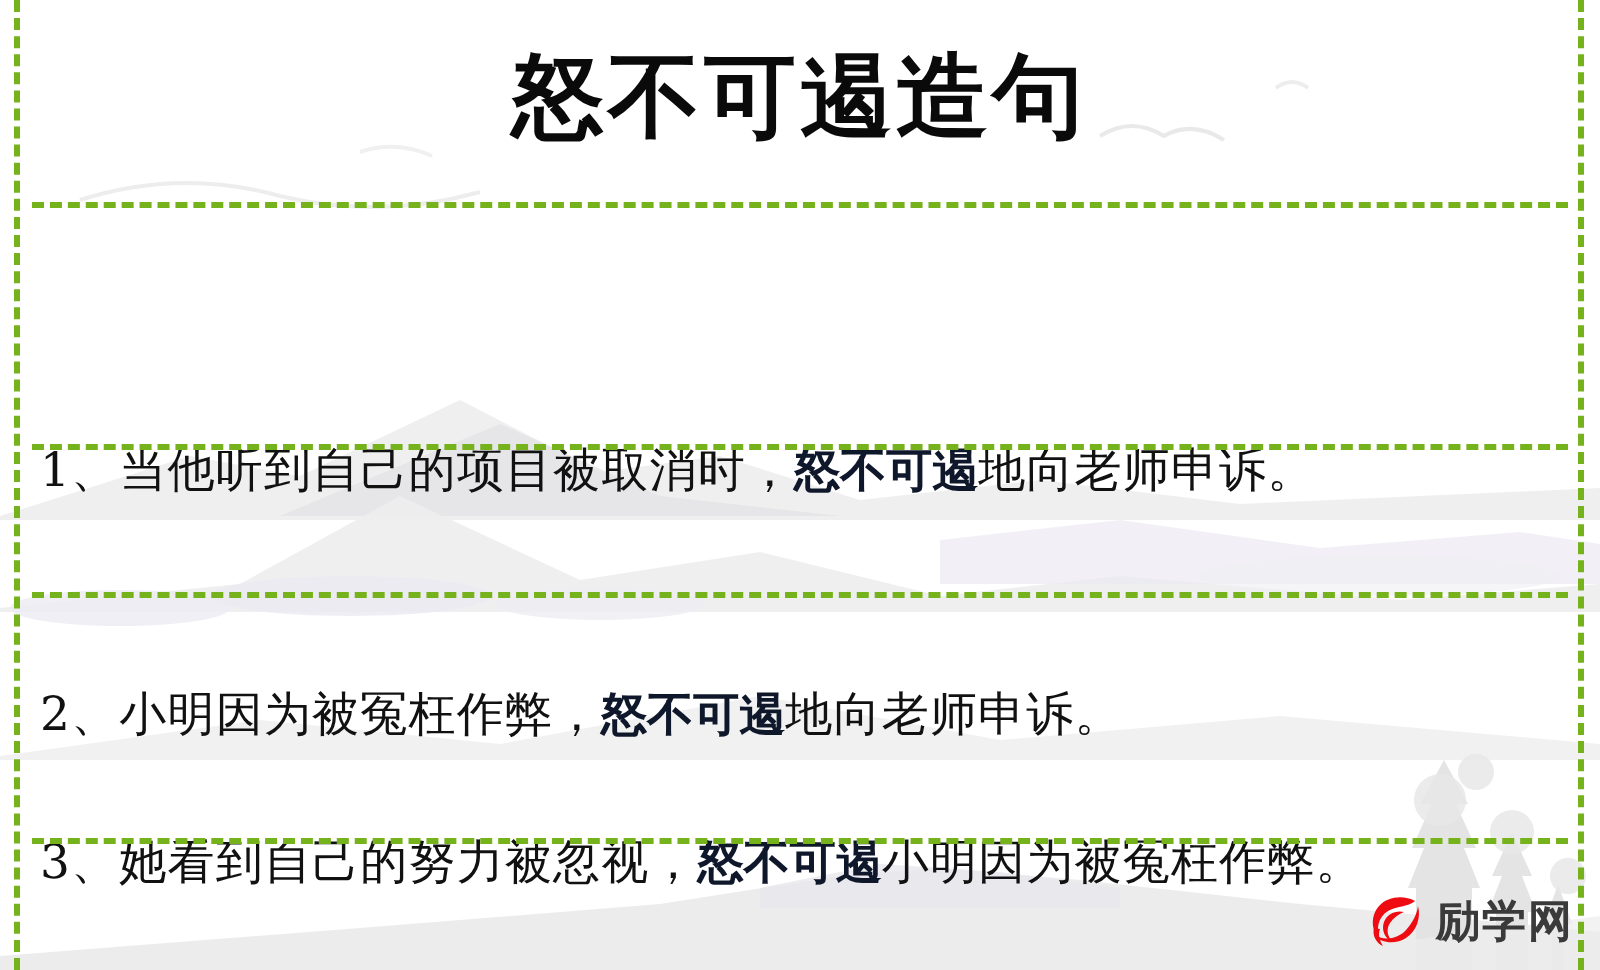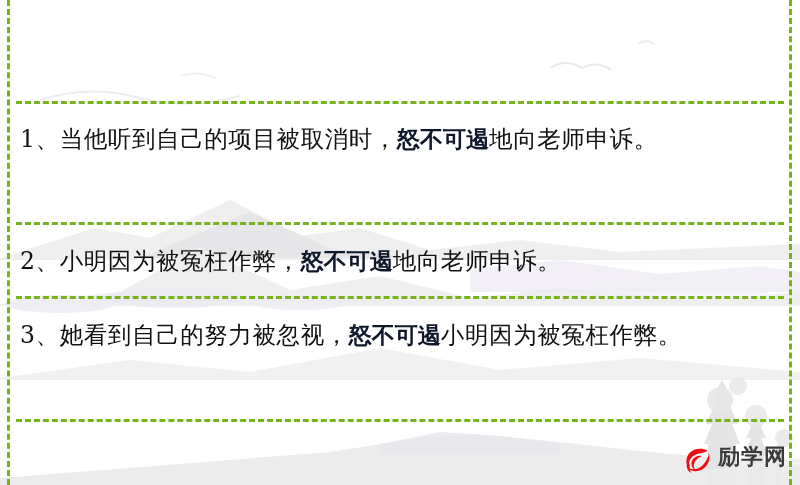--- a/index.html
+++ b/index.html
@@ -111,21 +111,21 @@
     font-size: 23px;
     letter-spacing: 0px;
   }
 
   
   .logo {
     position: absolute;
     right: 13px;
     bottom: 8px;
     display: flex;
-    align-items: flex-start;
+    align-items: center;
     gap: 6px;
     z-index: 5;
   }
   .logo-mark {
     width: 31px;
     height: 31px;
     flex: 0 0 auto;
   }
   .logo-text {
     font-family: "DejaVu Sans", "Liberation Sans", sans-serif;
@@ -211,20 +211,23 @@
   <div class="edge-v edge-left"></div>
   <div class="edge-v edge-right"></div>
 
   <div class="rule rule-1"></div>
   <div class="rule rule-2"></div>
   <div class="rule rule-3"></div>
   <div class="rule rule-4"></div>
 
   <div class="content">
 
+    <div class="title-area">
+      <div class="title">怒不可遏造句</div>
+    </div>
 
     <div class="sentences">
 
       <div class="sentence s1">
         <span>1、</span><span>当他听到自己的项目被取消时，</span><span class="hl">怒不可遏</span><span>地向老师申诉。</span>
       </div>
 
       <div class="sentence s2">
         <span>2、</span><span>小明因为被冤枉作弊，</span><span class="hl">怒不可遏</span><span>地向老师申诉。</span>
       </div>

